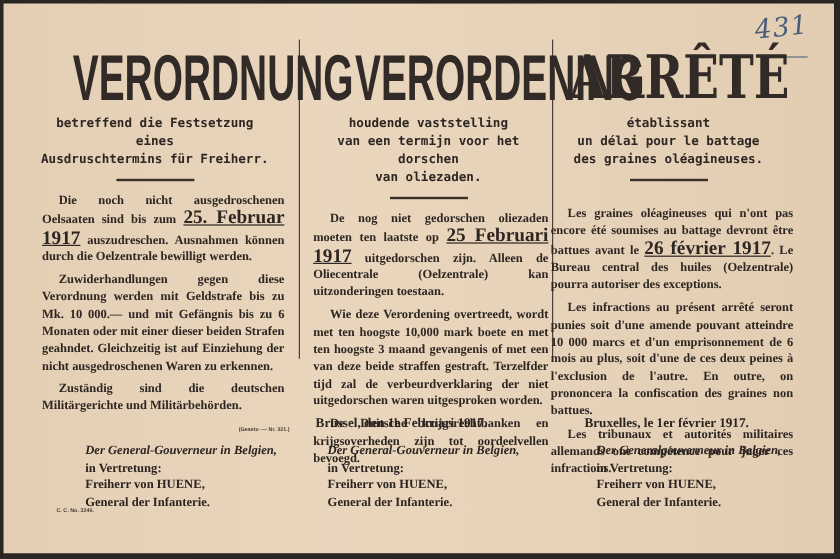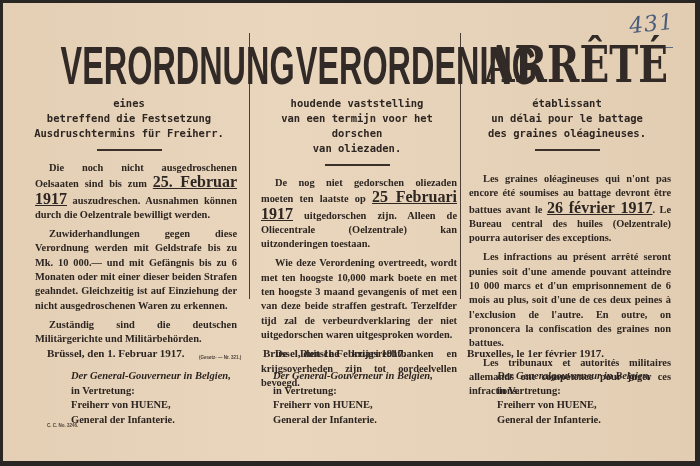--- a/index.html
+++ b/index.html
@@ -96,32 +96,31 @@
   <div class="hw-line"></div>
 
   <div class="divider" style="left:246px; height:266px; top:30px;"></div>
   <div class="divider" style="left:457px; height:266px; top:30px;"></div>
   <div class="divider" style="left:246px; top:300px; height:0;"></div>
   <div class="divider" style="left:457px; top:296px; height:0;"></div>
 
   <section class="col" style="left:12px; width:228px;">
     <div class="title cond" style="margin-top:34px;">VERORDNUNG</div>
     <div class="sub" style="margin-top:3px;">
+      <div>betreffend die Festsetzung</div>
       <div>eines</div>
-      <div>betreffend die Festsetzung</div>
       <div>Ausdruschtermins für Freiherr.</div>
     </div>
     <div class="rule"></div>
     <div class="body" style="margin:10px 6px 0 20px;">
       <p><span>Die noch nicht ausgedroschenen Oelsaaten sind bis zum </span><span class="u">25. Februar 1917</span><span> auszudreschen. Ausnahmen können durch die Oelzentrale bewilligt werden.</span></p>
       <p>Zuwiderhandlungen gegen diese Verordnung werden mit Geldstrafe bis zu Mk. 10 000.— und mit Gefängnis bis zu 6 Monaten oder mit einer dieser beiden Strafen geahndet. Gleichzeitig ist auf Einziehung der nicht ausgedroschenen Waren zu erkennen.</p>
       <p>Zuständig sind die deutschen Militärgerichte und Militärbehörden.</p>
     </div>
   </section>
-  <div class="date" style="left:44px; top:344px;">Brüssel, den 1. Februar 1917.</div>
   <div class="tiny" style="left:196px; top:352px;">(Gesetz- — Nr. 321.)</div>
   <div class="sign" style="left:68px; top:366px; width:180px;">
     <div class="ital">Der General-Gouverneur in Belgien,</div>
     <div>in Vertretung:</div>
     <div>Freiherr von HUENE,</div>
     <div>General der Infanterie.</div>
   </div>
   <div class="tiny" style="left:44px; top:420px;">C. C. No. 3246.</div>
 
   <section class="col" style="left:252px; width:204px;">
@@ -139,35 +138,35 @@
     </div>
   </section>
   <div class="date" style="left:260px; top:344px;">Brussel, den 1e Februari 1917.</div>
   <div class="sign" style="left:270px; top:366px; width:190px;">
     <div class="ital">Der General-Gouverneur in Belgien,</div>
     <div>in Vertretung:</div>
     <div>Freiherr von HUENE,</div>
     <div>General der Infanterie.</div>
   </div>
 
-  <section class="col" style="left:458px; width:212px;">
+  <section class="col" style="left:448px; width:212px;">
     <div class="title serifbig" style="margin-top:34px;">ARRÊTÉ</div>
     <div class="sub" style="margin-top:3px;">
       <div>établissant</div>
       <div>un délai pour le battage</div>
       <div>des graines oléagineuses.</div>
     </div>
     <div class="rule"></div>
     <div class="body" style="margin:21px 2px 0 8px;">
       <p><span>Les graines oléagineuses qui n'ont pas encore été soumises au battage devront être battues avant le </span><span class="u">26 février 1917</span><span>. Le Bureau central des huiles (Oelzentrale) pourra autoriser des exceptions.</span></p>
       <p>Les infractions au présent arrêté seront punies soit d'une amende pouvant atteindre 10 000 marcs et d'un emprisonnement de 6 mois au plus, soit d'une de ces deux peines à l'exclusion de l'autre. En outre, on prononcera la confiscation des graines non battues.</p>
       <p>Les tribunaux et autorités militaires allemands ont compétence pour juger ces infractions.</p>
     </div>
   </section>
-  <div class="date" style="left:464px; top:344px;">Bruxelles, le 1er février 1917.</div>
+  <div class="date" style="left:484px; top:344px;">Bruxelles, le 1er février 1917.</div>
   <div class="sign" style="left:494px; top:366px; width:190px;">
     <div class="ital">Der Generalgouverneur in Belgien,</div>
     <div>in Vertretung:</div>
     <div>Freiherr von HUENE,</div>
     <div>General der Infanterie.</div>
   </div>
 
 </div>
 
 </body></html>

